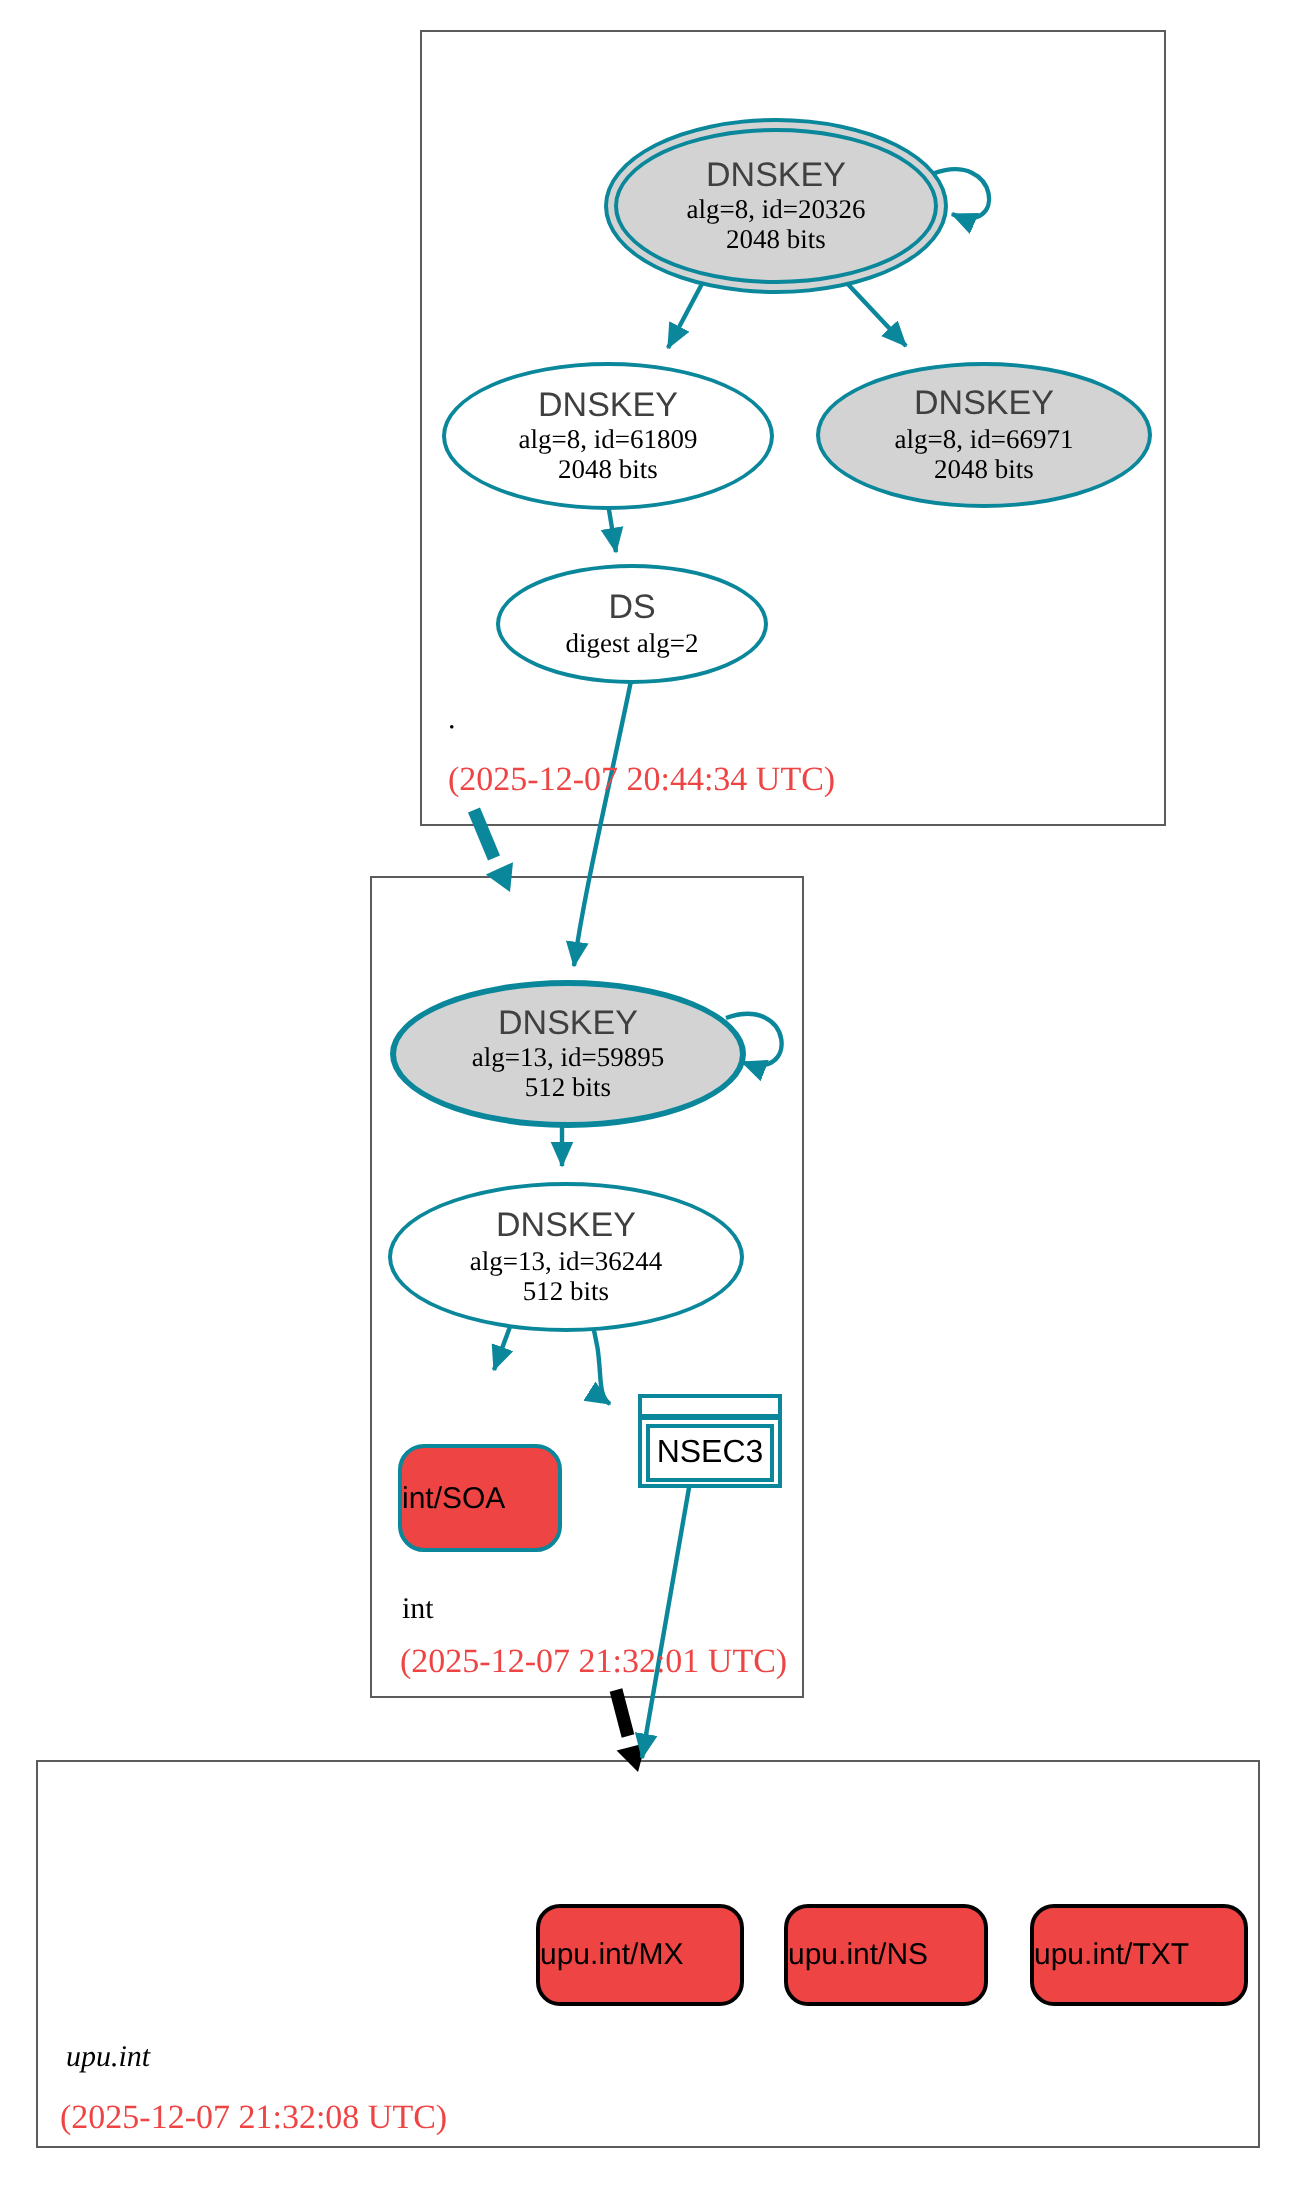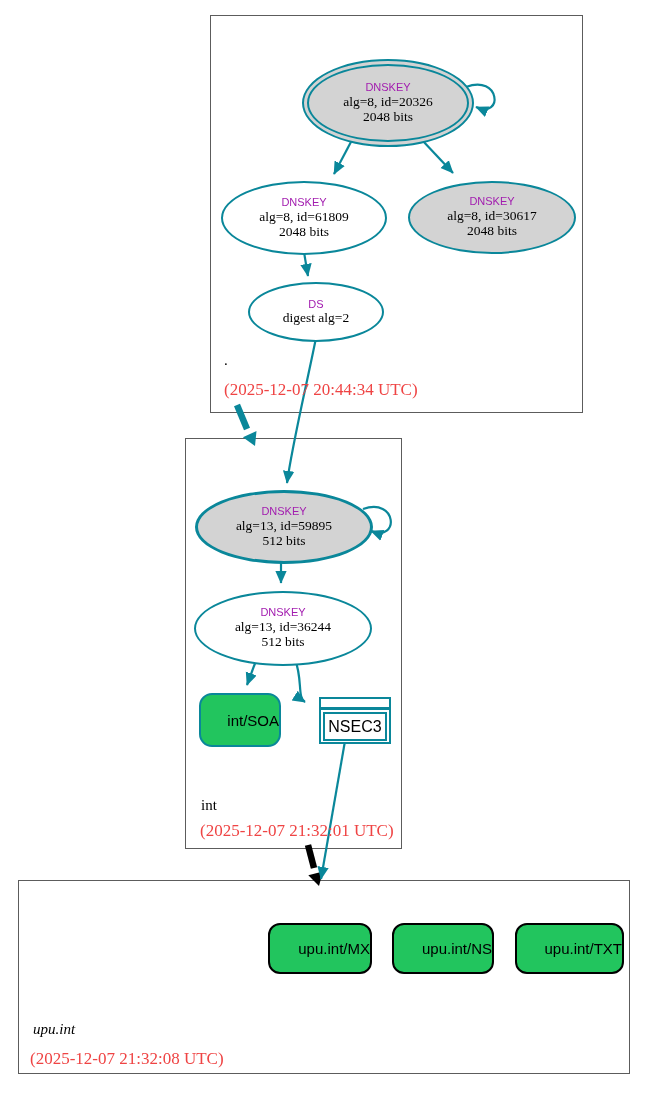--- a/index.html
+++ b/index.html
@@ -60,44 +60,45 @@
   .ellipse-node.thick{border-width:3px;}
   .inner-ring{
     position:absolute;
     inset:3px;
     border:2.2px solid var(--secure);
     border-radius:50%;
     pointer-events:none;
   }
   .node-title{
     font-family:"Liberation Sans",sans-serif;
-    font-size:11px;
+    font-size:17px;
     line-height:1.08;
-    color:#a21caf;
+    color:#404040;
     position:relative;
   }
   .node-detail{
     font-family:"Liberation Serif",serif;
     font-size:13.5px;
     line-height:1.12;
     color:#000;
     position:relative;
   }
   .rrset{
     position:absolute;
     border:2.2px solid var(--secure);
     border-radius:13px;
-    background:#22c55e;
+    background:#ef4444;
     display:flex;
     align-items:center;
-    justify-content:flex-end;
+    justify-content:flex-start;
     font-family:"Liberation Sans",sans-serif;
     font-size:15px;
     color:#000;
     z-index:3;
+    margin-top:29px;
   }
   .rrset.insecure{
     border:2px solid var(--insecure);
     border-radius:12px;
   }
   .nsec3{
     position:absolute;
     border:2.5px solid var(--secure);
     background:#ffffff;
     z-index:3;
@@ -189,21 +190,21 @@
   </div>
 
   <div class="ellipse-node" style="left:221px;top:181px;width:162px;height:70px;">
     <div class="node-title">DNSKEY</div>
     <div class="node-detail">alg=8, id=61809</div>
     <div class="node-detail">2048 bits</div>
   </div>
 
   <div class="ellipse-node gray" style="left:408px;top:181px;width:164px;height:69px;">
     <div class="node-title">DNSKEY</div>
-    <div class="node-detail">alg=8, id=30617</div>
+    <div class="node-detail">alg=8, id=66971</div>
     <div class="node-detail">2048 bits</div>
   </div>
 
   <div class="ellipse-node" style="left:248px;top:282px;width:132px;height:56px;">
     <div class="node-title">DS</div>
     <div class="node-detail">digest alg=2</div>
   </div>
 
   <div class="zone-label" style="left:224px;top:352px;">.</div>
   <div class="zone-ts" style="left:224px;top:380px;">(2025-12-07 20:44:34 UTC)</div>

